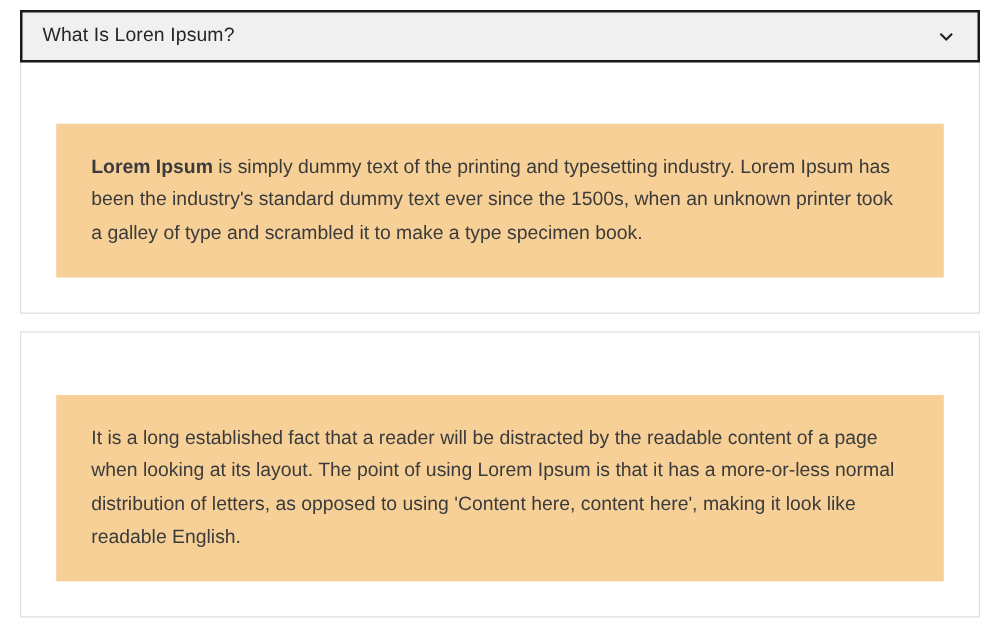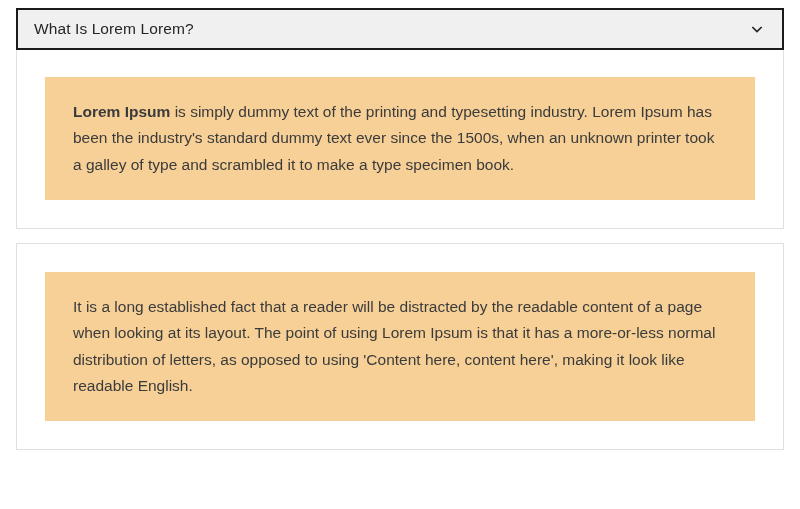--- a/index.html
+++ b/index.html
@@ -61,32 +61,33 @@
     }
     .bodywrap {
       padding: 28px 28px 28px 28px;
     }
     .body {
       background: var(--body-bg);
       padding: 22px 28px 22px 28px;
       color: #3b3b3b;
       font-size: 15.5px;
       line-height: 1.7;
+      margin-top: 22px;
     }
     .body .para { margin: 0; }
     .body strong { font-weight: 700; }
   </style>
 </head>
 <body>
 
 <div class="wrap">
 
   <section class="panel">
     <div class="header" role="button" tabindex="0">
-      <span class="title">What Is Lorem Lorem?</span>
+      <span class="title">What Is Loren Ipsum?</span>
       <span class="chev">
         <svg viewBox="0 0 24 24">
             <polyline points="5 9 12 16 19 9"></polyline>
           </svg>
       </span>
     </div>
     <div class="bodywrap">
       <div class="body">
         <p class="para">
           <strong>Lorem Ipsum</strong><span> is simply dummy text of the printing and typesetting industry. Lorem Ipsum has been the industry's standard dummy text ever since the 1500s, when an unknown printer took a galley of type and scrambled it to make a type specimen book.</span>

